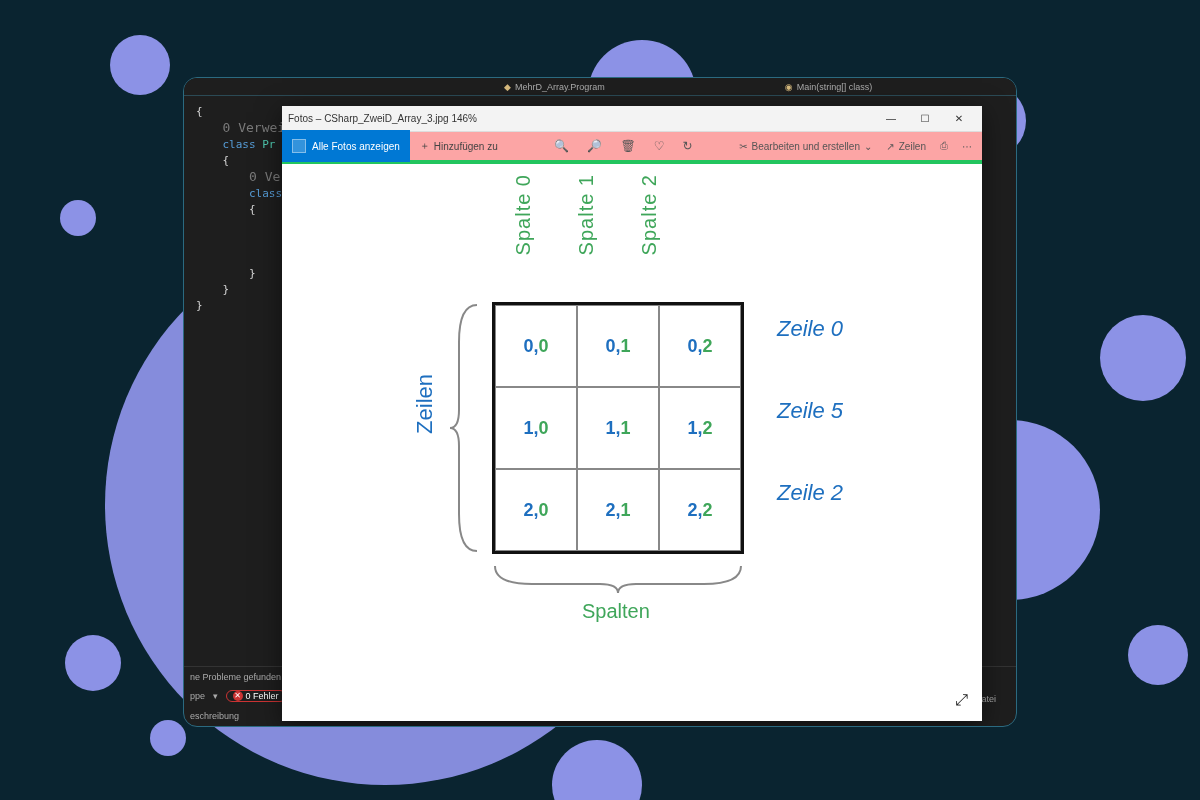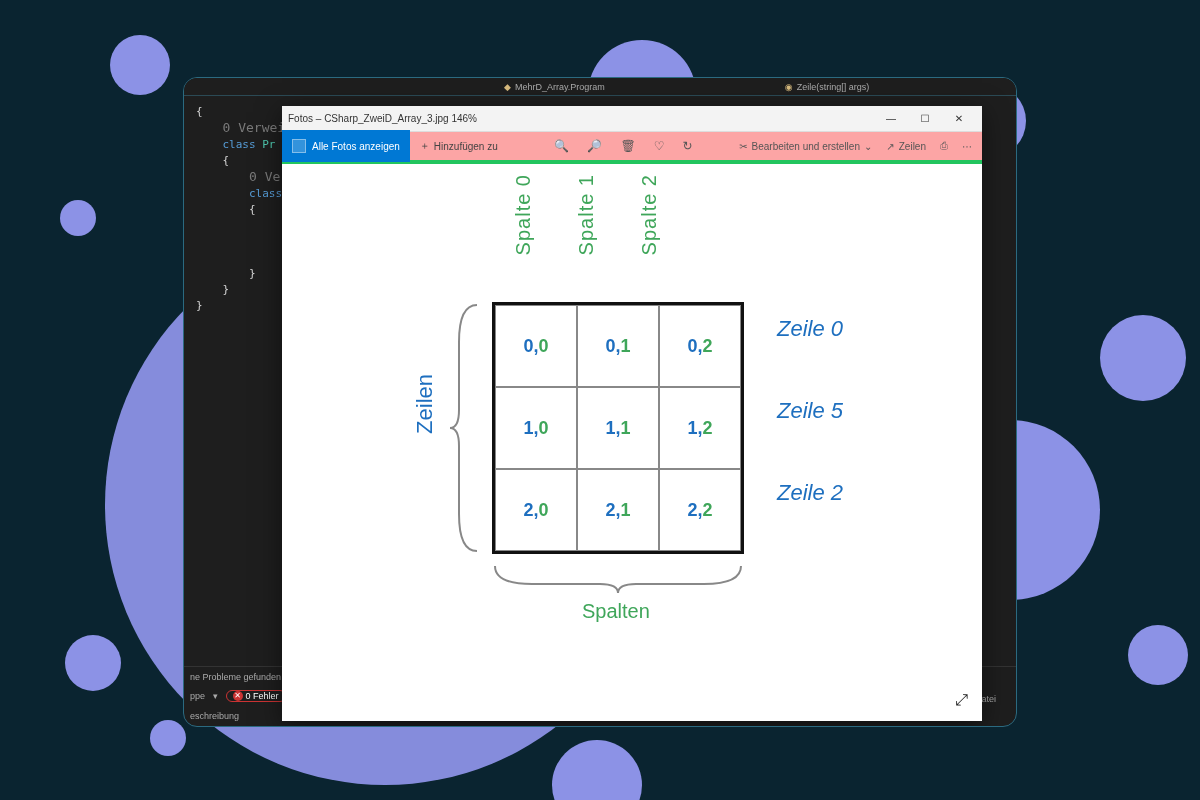--- a/index.html
+++ b/index.html
@@ -162,21 +162,21 @@
 <div class="circle c11"></div>
 
 <div class="panel">
   <div class="vs-top">
     <div class="vs-crumb first">
       <span class="vs-dot">◆</span>
       <span>MehrD_Array.Program</span>
     </div>
     <div class="vs-crumb second">
       <span class="vs-dot">◉</span>
-      <span>Zeile(string[] args)</span>
+      <span>Main(string[] class)</span>
     </div>
   </div>
 
   <div class="vs-code">{
     <span class="ref">0 Verweise</span>
     <span class="kw">class</span> <span class="cls">Pr</span>
     {
         <span class="ref">0 Verv</span>
         <span class="kw">class</span>
         {

